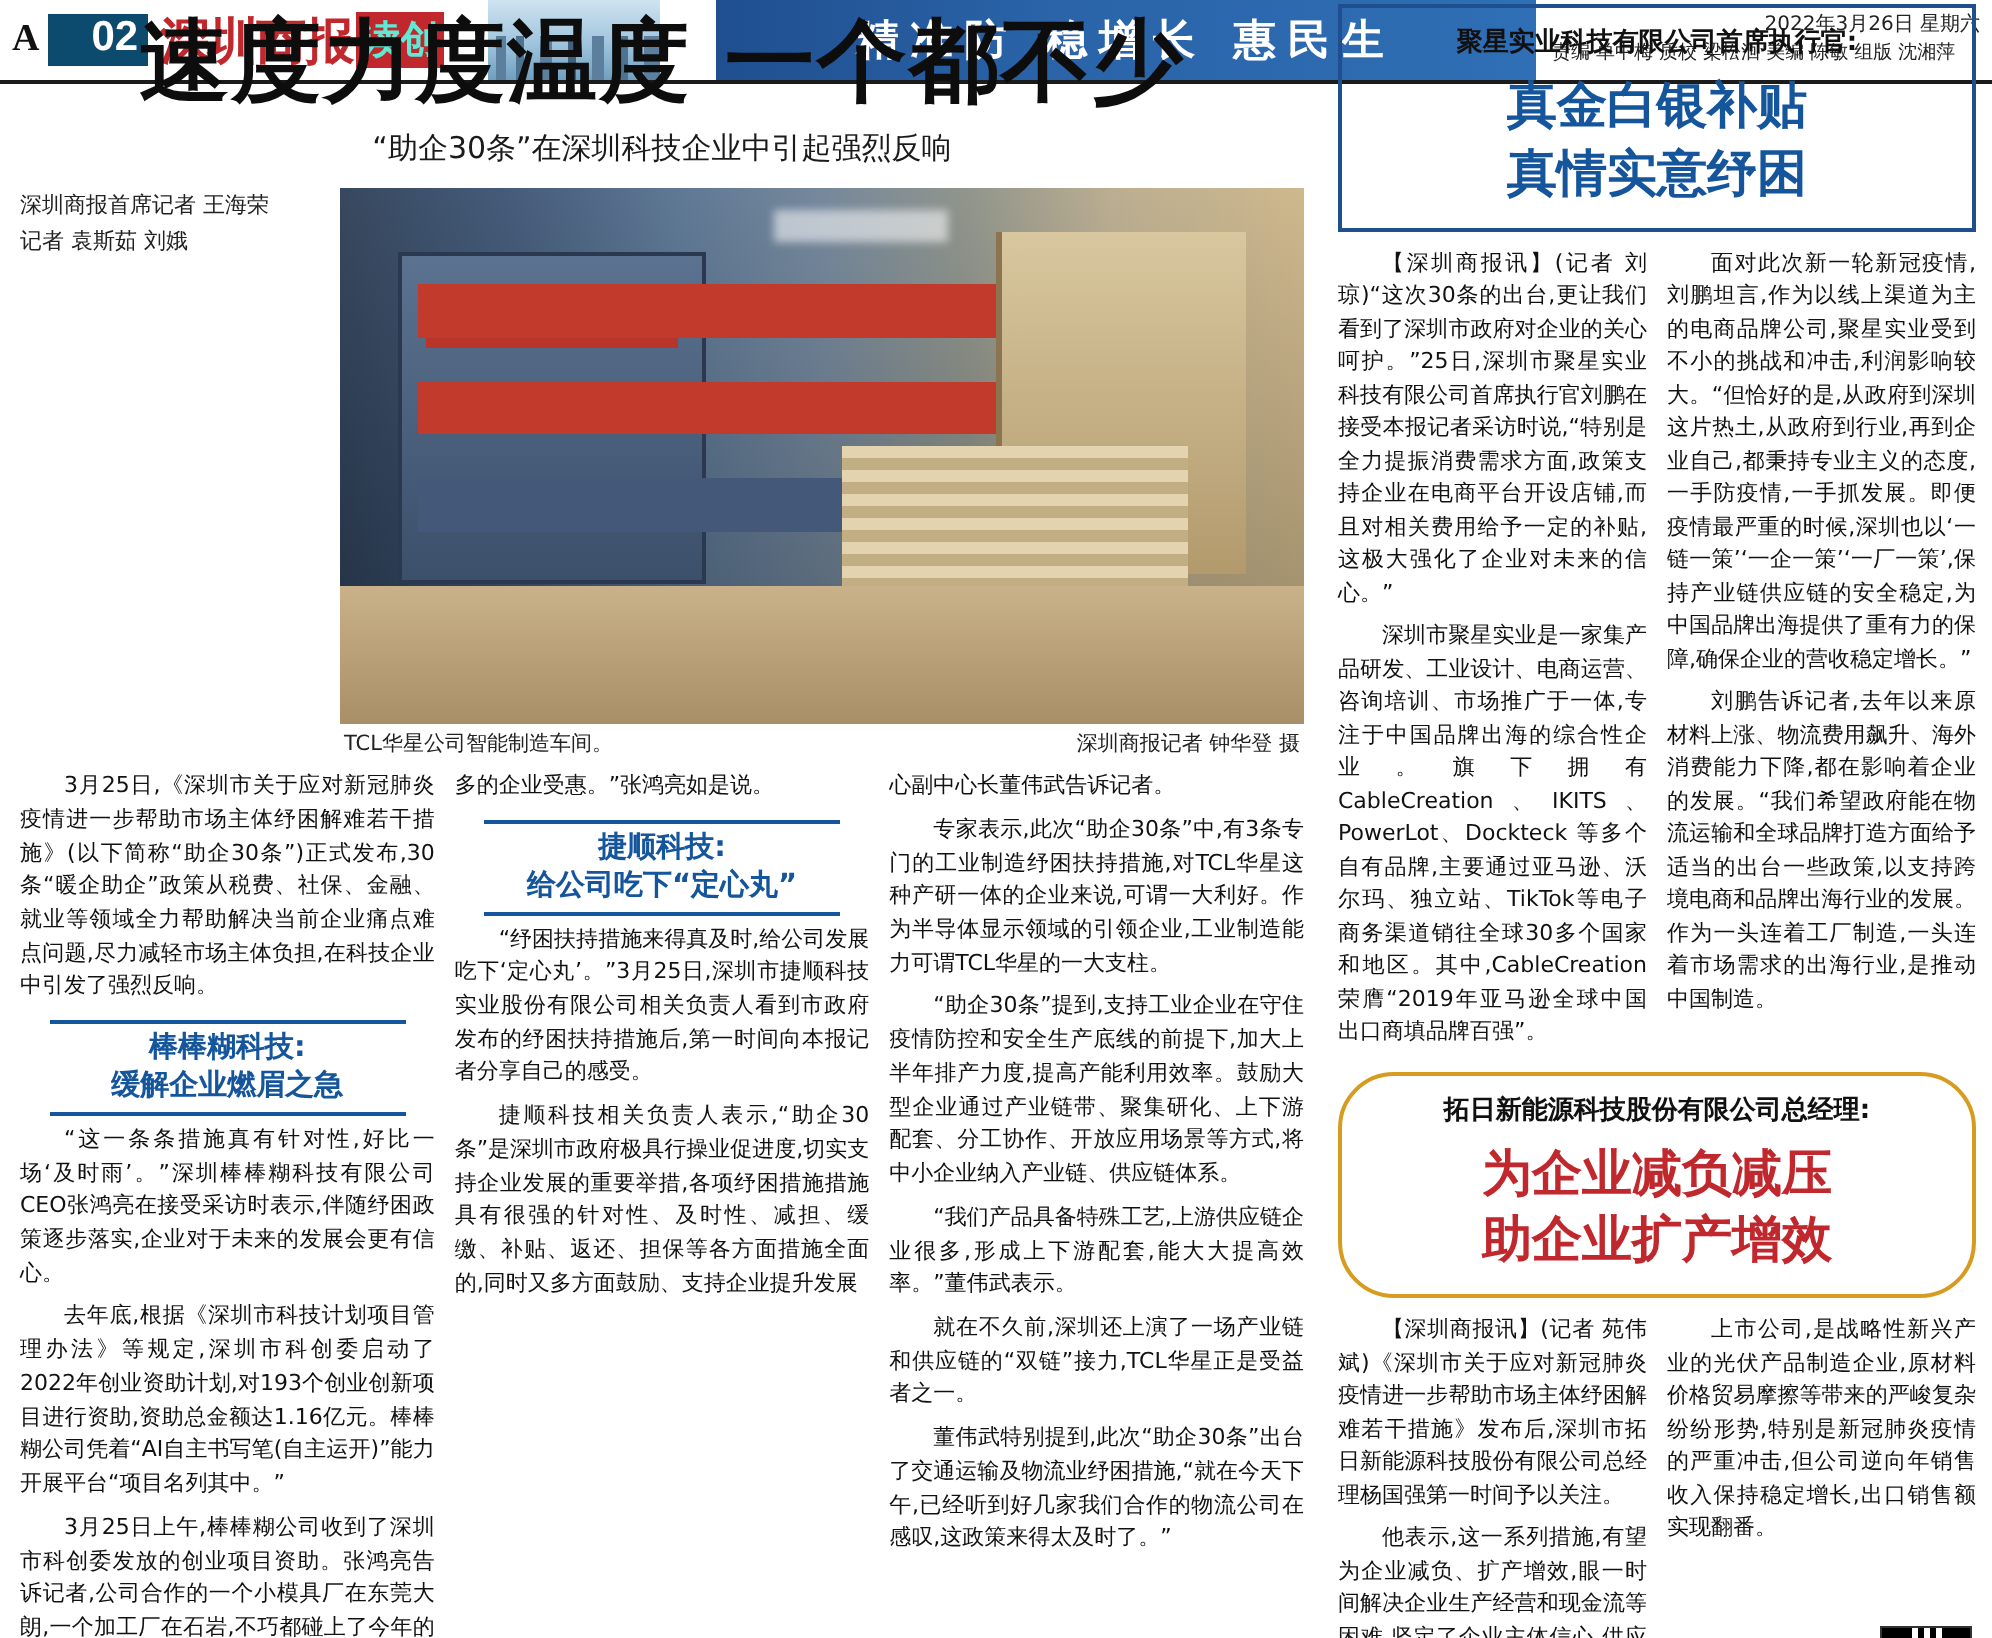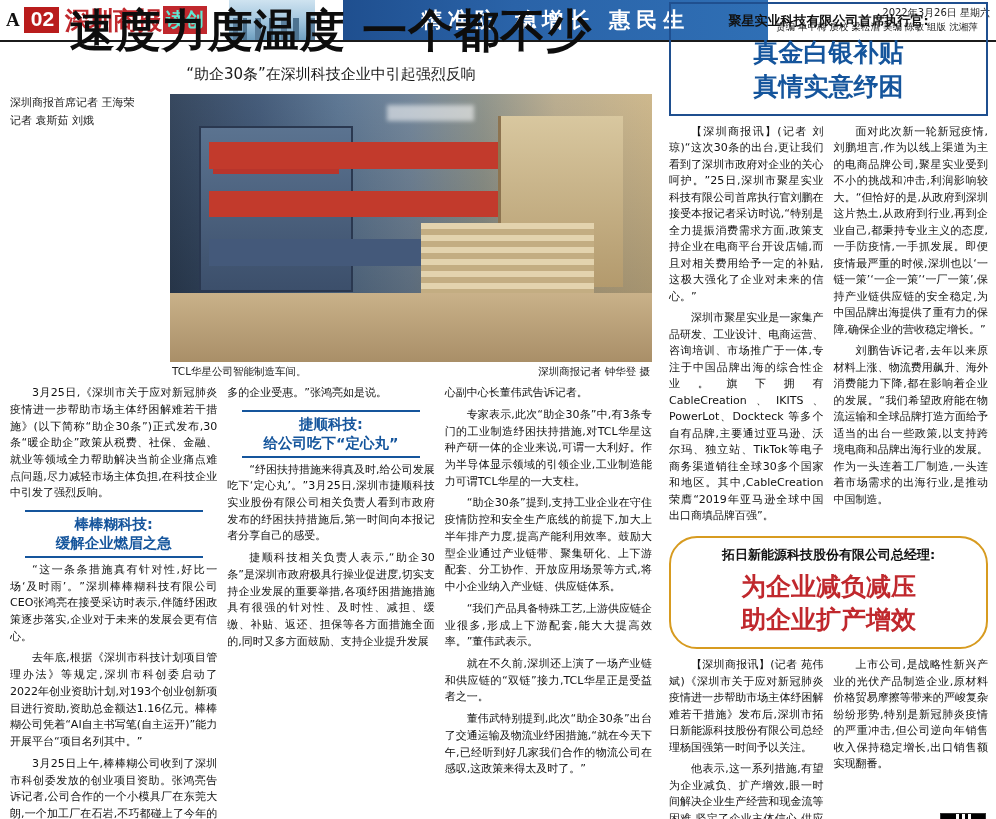--- a/index.html
+++ b/index.html
@@ -26,23 +26,23 @@
   .mh-page {
     display: flex; align-items: center;
     padding: 0 6px 0 6px;
     gap: 4px;
   }
   .mh-page-letter {
     font-family: "Liberation Serif", serif;
     font-size: 19px; font-weight: bold; color: #111;
   }
   .mh-page-num {
-    background: #b91c1c; color: #fff;
+    background: #0c4a6e; color: #fff;
     font-size: 21px; font-weight: bold;
-    padding: 1px 5px 2px 7px;
+    padding: 1px 5px 2px 22px;
     line-height: 1.05;
     font-family: "Liberation Sans", sans-serif;
   }
   .mh-logo {
     display: flex; align-items: center; gap: 2px;
     padding-right: 22px;
   }
   .mh-logo-main {
     font-size: 25px; font-weight: bold; color: #c0282d;
     letter-spacing: -1px;

